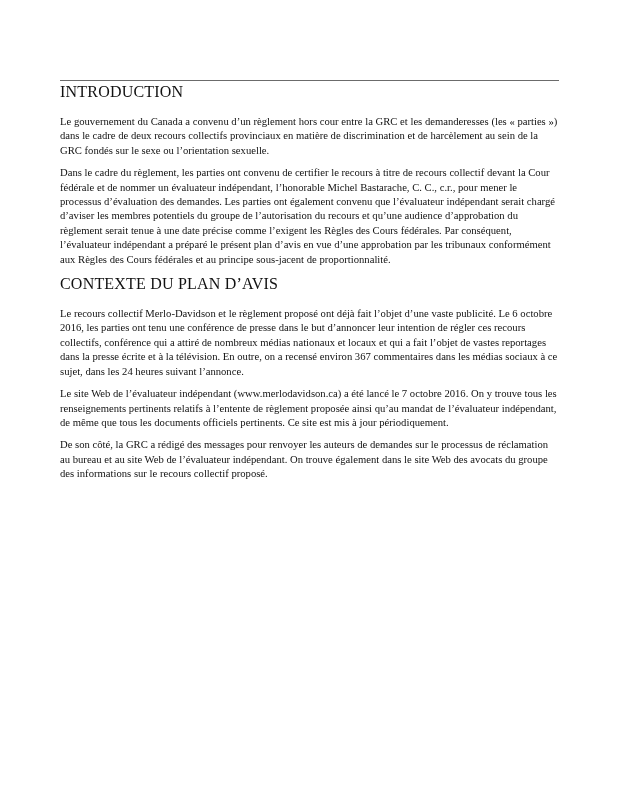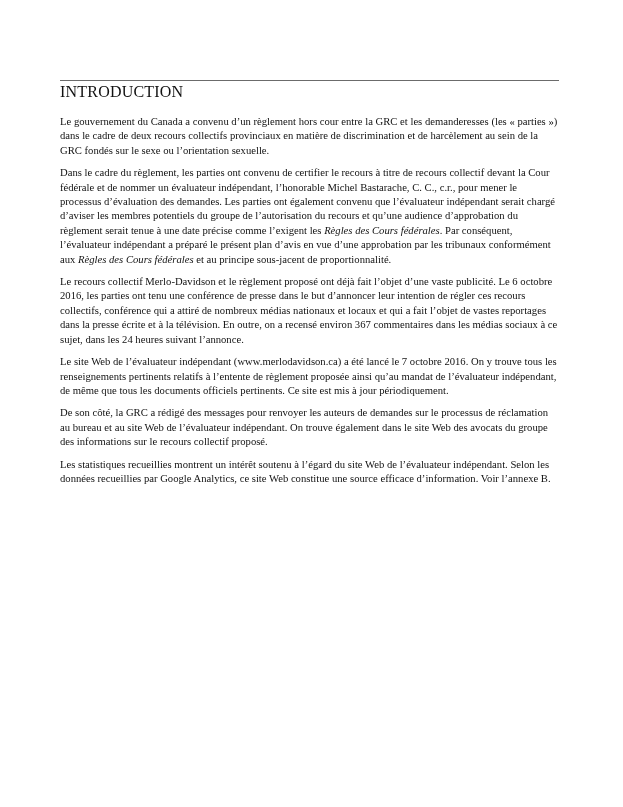--- a/index.html
+++ b/index.html
@@ -28,38 +28,38 @@
   }
   .doc-heading {
     font-size: 16px;
     font-weight: normal;
     line-height: 18px;
     letter-spacing: 0.2px;
     margin: 0 0 14px 0;
   }
   .heading-2 { margin-top: 3px; }
   .doc-para { margin: 0 0 8px 0; }
-  .italic { font-style: italic; }
+  .italic { }
 </style>
 </head>
 <body>
 
 <div class="page">
 
   <div class="top-rule"></div>
 
   <h1 class="doc-heading">INTRODUCTION</h1>
 
   <p class="doc-para"><span class="run">Le gouvernement du Canada a convenu d’un règlement hors cour entre la GRC et les demanderesses (les «&nbsp;parties&nbsp;») dans le cadre de deux recours collectifs provinciaux en matière de discrimination et de harcèlement au sein de la GRC fondés sur le sexe ou l’orientation sexuelle.</span></p>
 
   <p class="doc-para"><span class="run">Dans le cadre du règlement, les parties ont convenu de certifier le recours à titre de recours collectif devant la Cour fédérale et de nommer un évaluateur indépendant, l’honorable Michel Bastarache, C. C., c.r., pour mener le processus d’évaluation des demandes. Les parties ont également convenu que l’évaluateur indépendant serait chargé d’aviser les membres potentiels du groupe de l’autorisation du recours et qu’une audience d’approbation du règlement serait tenue à une date précise comme l’exigent les </span><span class="run italic">Règles des Cours fédérales</span><span class="run">. Par conséquent, l’évaluateur indépendant a préparé le présent plan d’avis en vue d’une approbation par les tribunaux conformément aux </span><span class="run italic">Règles des Cours fédérales</span><span class="run"> et au principe sous-jacent de proportionnalité.</span></p>
 
+  <h1 class="doc-heading heading-2">CONTEXTE DU PLAN D’AVIS</h1>
 
   <p class="doc-para"><span class="run">Le recours collectif Merlo-Davidson et le règlement proposé ont déjà fait l’objet d’une vaste publicité. Le 6&nbsp;octobre 2016, les parties ont tenu une conférence de presse dans le but d’annoncer leur intention de régler ces recours collectifs, conférence qui a attiré de nombreux médias nationaux et locaux et qui a fait l’objet de vastes reportages dans la presse écrite et à la télévision. En outre, on a recensé environ 367&nbsp;commentaires dans les médias sociaux à ce sujet, dans les 24&nbsp;heures suivant l’annonce.</span></p>
 
   <p class="doc-para"><span class="run">Le site Web de l’évaluateur indépendant (www.merlodavidson.ca) a été lancé le 7&nbsp;octobre 2016. On y trouve tous les renseignements pertinents relatifs à l’entente de règlement proposée ainsi qu’au mandat de l’évaluateur indépendant, de même que tous les documents officiels pertinents. Ce site est mis à jour périodiquement.</span></p>
 
   <p class="doc-para"><span class="run">De son côté, la GRC a rédigé des messages pour renvoyer les auteurs de demandes sur le processus de réclamation au bureau et au site Web de l’évaluateur indépendant. On trouve également dans le site Web des avocats du groupe des informations sur le recours collectif proposé.</span></p>
 
-  <p class="doc-para"><span class="run">Les statistiques recueillies montrent un intérêt soutenu à l’égard du site Web de l’évaluateur indépendant. Selon les données recueillies par Google Analytics, ce site Web constitue une source efficace d’information. Voir l’annexe B.</span></p>
 
 
 </div>
 
 </body></html>

